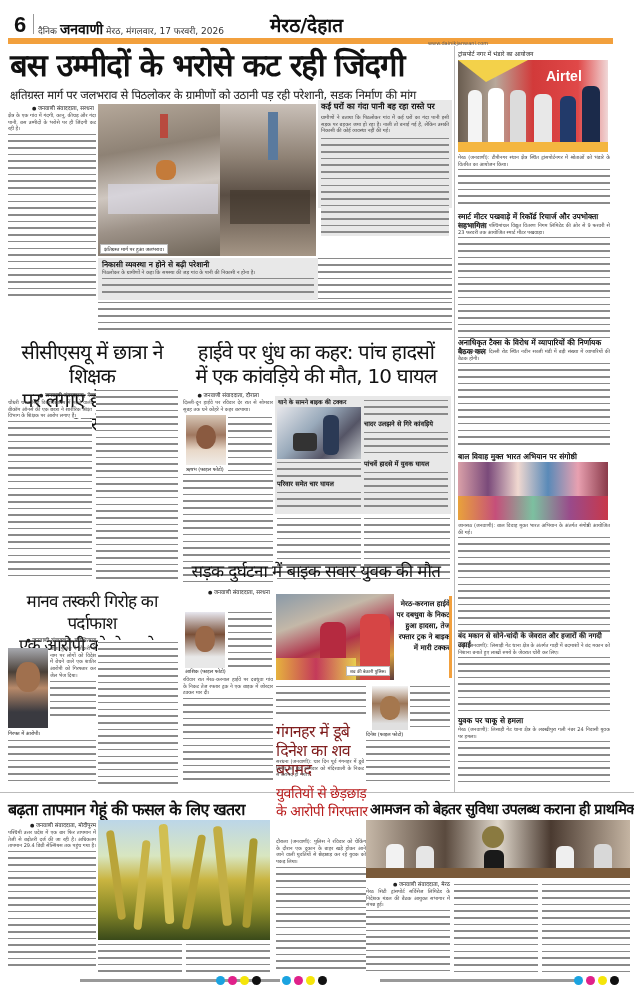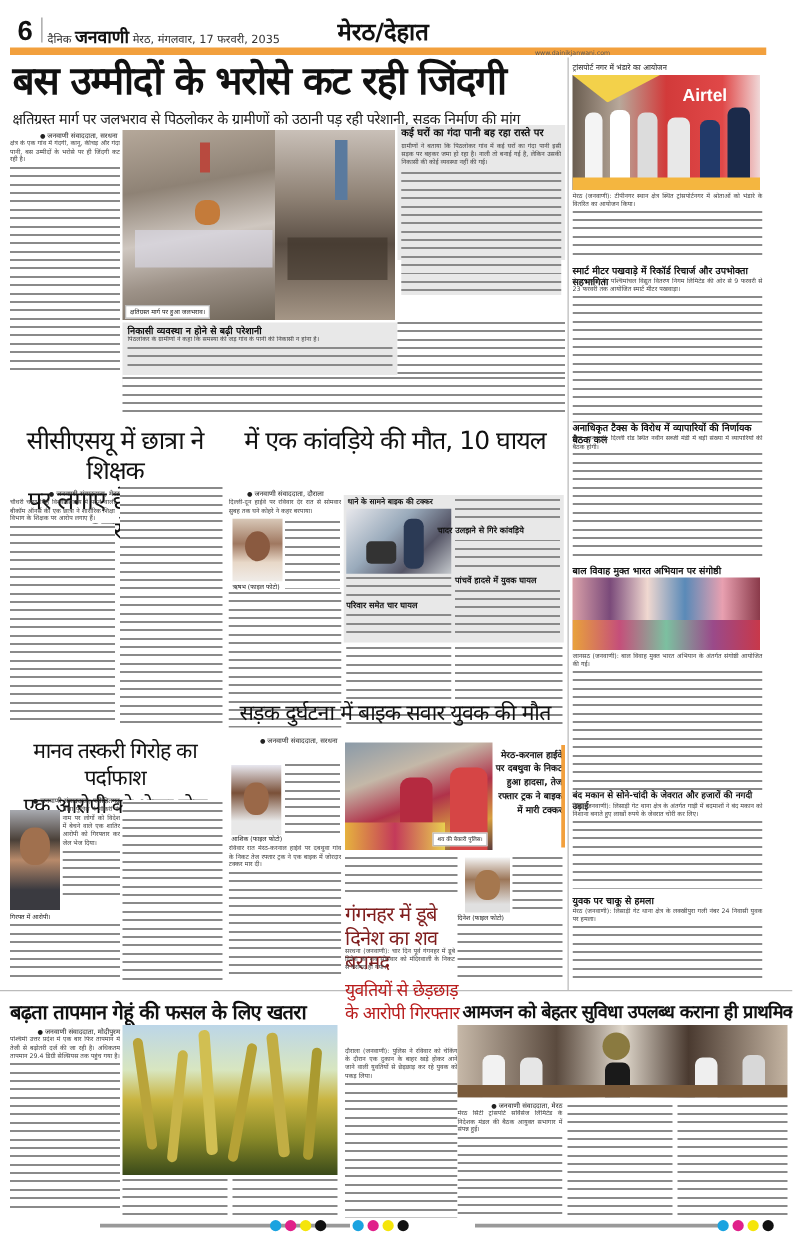--- a/index.html
+++ b/index.html
@@ -33,21 +33,21 @@
 .dot{width:9px;height:9px;border-radius:50%}
 </style>
 </head>
 <body>
 
 <div class="abs pgno">6</div>
 <div class="abs mdiv"></div>
 <div class="abs paper">
   <span>दैनिक</span>
   <b>जनवाणी</b>
-  <span>मेरठ, मंगलवार, 17 फरवरी, 2035</span>
+  <span>मेरठ, मंगलवार, 17 फरवरी, 2026</span>
 </div>
 <div class="abs section">मेरठ/देहात</div>
 <div class="abs orange"></div>
 <div class="abs site">www.dainikjanwani.com</div>
 
 <div class="abs h1">बस उम्मीदों के भरोसे कट रही जिंदगी</div>
 <div class="abs sub1">क्षतिग्रस्त मार्ग पर जलभराव से पिठलोकर के ग्रामीणों को उठानी पड़ रही परेशानी, सड़क निर्माण की मांग</div>
 <div class="abs byline" style="left:20px;top:104px;width:74px">जनवाणी संवाददाता, सरधना</div>
 <div class="abs text" style="left:8px;top:112px;width:88px;height:188px">
   <div style="font-size:5px">क्षेत्र के एक गांव में गंदगी, कानू, कीचड़ और गंदा पानी, बस उम्मीदों के भरोसे पर ही जिंदगी कट रही है।</div>
@@ -127,41 +127,42 @@
   <div>पर लगाए छेड़छाड़ के आरोप</div>
 </div>
 <div class="abs byline" style="left:20px;top:391px;width:76px">जनवाणी संवाददाता, मेरठ</div>
 <div class="abs text" style="left:8px;top:399px;width:84px;height:182px">
   <div>चौधरी चरण सिंह विश्वविद्यालय में पढ़ने वाली बीकॉम ऑनर्स की एक छात्रा ने शारीरिक शिक्षा विभाग के शिक्षक पर आरोप लगाए हैं।</div>
   <div class="lines" style="height:160px"></div>
 </div>
 <div class="abs lines" style="left:96px;top:388px;width:82px;height:192px"></div>
 
 <div class="abs h3" style="left:182px;top:340px;width:268px;font-size:20px">
+  <div>हाईवे पर धुंध का कहर: पांच हादसों</div>
   <div>में एक कांवड़िये की मौत, 10 घायल</div>
 </div>
 <div class="abs byline" style="left:185px;top:391px;width:74px">जनवाणी संवाददाता, दौराला</div>
 <div class="abs text" style="left:183px;top:399px;width:90px;height:20px">दिल्ली-दून हाईवे पर रविवार देर रात से सोमवार सुबह तक घने कोहरे ने कहर बरपाया।</div>
 <div class="abs img" style="left:186px;top:415px;width:40px;height:50px;background:linear-gradient(180deg,#d8c8b8,#a07860 40%,#e8d8c8 70%,#f0ece8)">
   <div class="abs" style="left:10px;top:10px;width:20px;height:24px;background:#8a5a40;border-radius:50%"></div>
 </div>
 <div class="abs" style="left:186px;top:466px;font-size:5px">ऋषभ (फाइल फोटो)</div>
 <div class="abs lines" style="left:228px;top:415px;width:44px;height:56px"></div>
 <div class="abs lines" style="left:183px;top:472px;width:90px;height:110px"></div>
 <div class="abs greybox" style="left:275px;top:396px;width:176px;height:118px"></div>
 <div class="abs boxtitle2" style="left:278px;top:397px;width:88px;font-size:6px">थाने के सामने बाइक की टक्कर</div>
 <div class="abs img" style="left:277px;top:407px;width:84px;height:52px;background:linear-gradient(135deg,#e8e8ec,#9ab 40%,#556 70%,#c4c8cc)">
   <div class="abs" style="left:16px;top:26px;width:24px;height:18px;background:#333;border-radius:4px"></div>
   <div class="abs" style="left:46px;top:8px;width:16px;height:40px;background:#2b3a55;border-radius:6px"></div>
 </div>
 <div class="abs lines" style="left:277px;top:460px;width:84px;height:18px;background:repeating-linear-gradient(#e8e8e8 0 1.6px,#8a8a8a 1.6px 3.2px,#e8e8e8 3.2px 6.7px)"></div>
 <div class="abs boxtitle2" style="left:277px;top:480px;width:88px;font-size:6.5px">परिवार समेत चार घायल</div>
 <div class="abs lines" style="left:277px;top:490px;width:84px;height:20px;background:repeating-linear-gradient(#e8e8e8 0 1.6px,#8a8a8a 1.6px 3.2px,#e8e8e8 3.2px 6.7px)"></div>
 <div class="abs lines" style="left:364px;top:398px;width:84px;height:20px;background:repeating-linear-gradient(#e8e8e8 0 1.6px,#8a8a8a 1.6px 3.2px,#e8e8e8 3.2px 6.7px)"></div>
-<div class="abs boxtitle2" style="left:350px;top:420px;width:88px;font-size:6.5px">चादर उलझने से गिरे कांवड़िये</div>
+<div class="abs boxtitle2" style="left:364px;top:420px;width:88px;font-size:6.5px">चादर उलझने से गिरे कांवड़िये</div>
 <div class="abs lines" style="left:364px;top:430px;width:84px;height:28px;background:repeating-linear-gradient(#e8e8e8 0 1.6px,#8a8a8a 1.6px 3.2px,#e8e8e8 3.2px 6.7px)"></div>
 <div class="abs boxtitle2" style="left:364px;top:460px;width:88px;font-size:6.5px">पांचवें हादसे में युवक घायल</div>
 <div class="abs lines" style="left:364px;top:470px;width:84px;height:40px;background:repeating-linear-gradient(#e8e8e8 0 1.6px,#8a8a8a 1.6px 3.2px,#e8e8e8 3.2px 6.7px)"></div>
 <div class="abs lines" style="left:277px;top:516px;width:84px;height:66px"></div>
 <div class="abs lines" style="left:364px;top:516px;width:86px;height:66px"></div>
 
 <div class="abs h3" style="left:4px;top:590px;width:176px;font-size:17px;line-height:22px">
   <div>मानव तस्करी गिरोह का पर्दाफाश</div>
   <div>एक आरोपी को भेजा जेल</div>
 </div>

